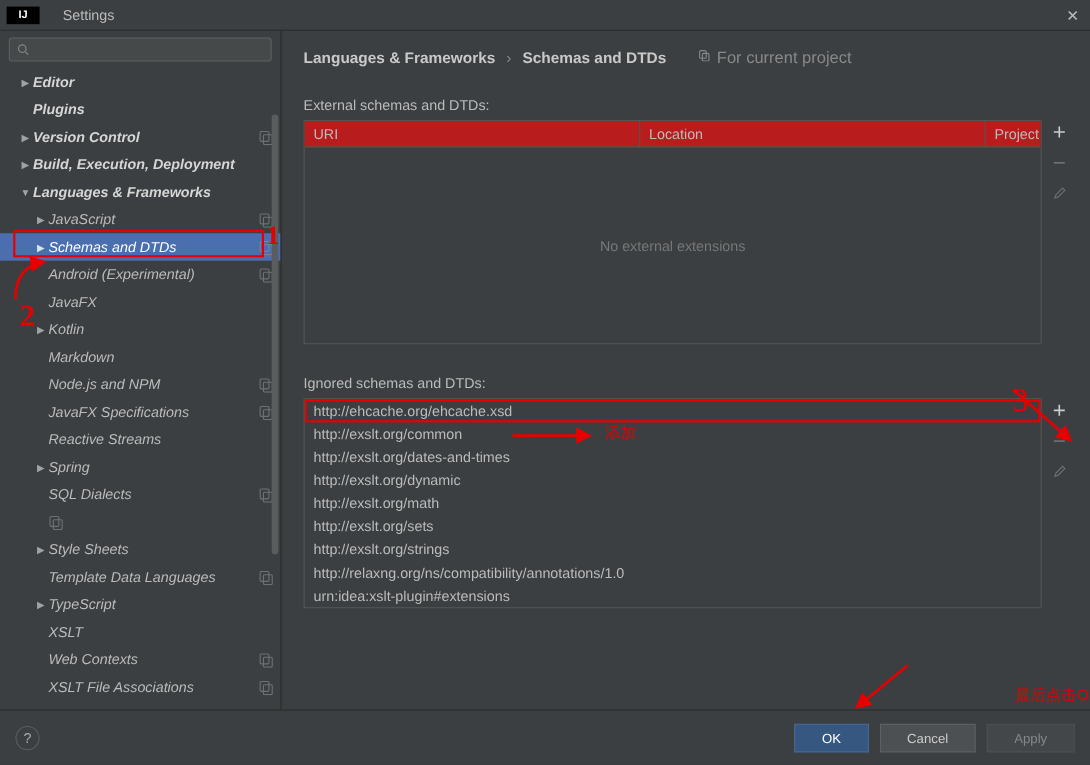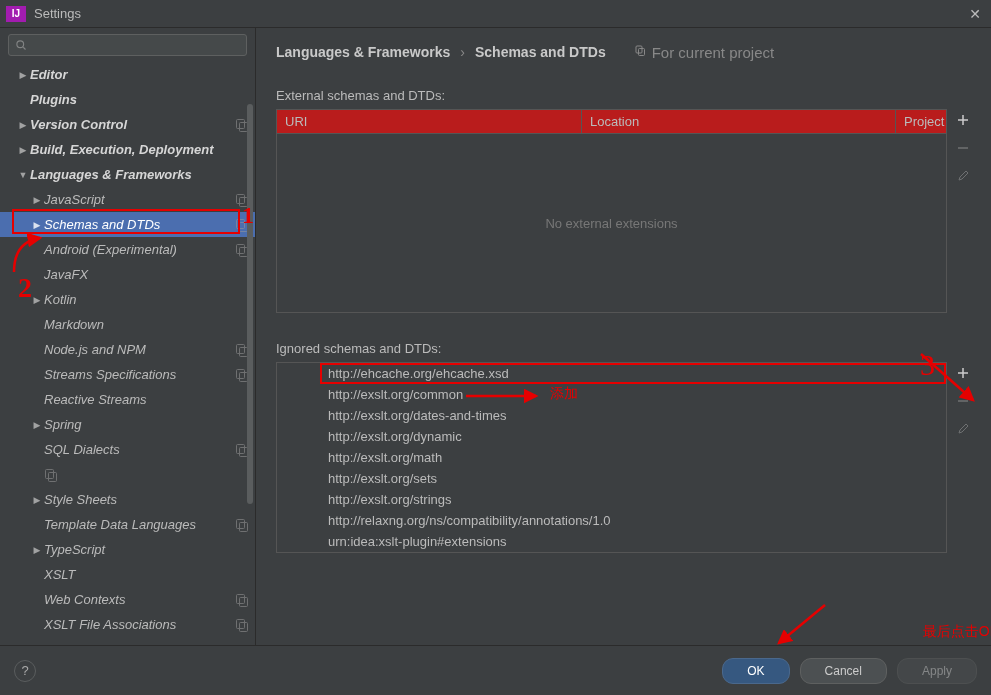--- a/index.html
+++ b/index.html
@@ -1,19 +1,19 @@
 <!DOCTYPE html>
 <html><head>
 <meta charset="utf-8">
 <style>
   * { margin: 0; padding: 0; box-sizing: border-box; font-family: "Segoe UI", Arial, sans-serif; }
   body { background: #3c3f41; color: #bbbbbb; font-size: 13px; width: 991px; height: 695px; overflow: hidden; position: relative; }
   
   .titlebar { height: 28px; display: flex; align-items: center; padding: 0 6px; background: #3c3f41; border-bottom: 1px solid #2b2b2b; }
-  .titlebar .logo { width: 20px; height: 16px; background: #a21caf; display: flex; align-items: center; justify-content: center; font-size: 10px; font-weight: bold; color: #fff; margin-right: 8px; }
+  .titlebar .logo { width: 30px; height: 16px; background: #000000; display: flex; align-items: center; justify-content: center; font-size: 10px; font-weight: bold; color: #fff; margin-right: 21px; }
   .titlebar .title { flex: 1; color: #bbbbbb; }
   .titlebar .close { color: #bbbbbb; font-size: 14px; cursor: pointer; padding: 0 4px; }
   
   .body { display: flex; height: calc(100% - 28px - 50px); }
   
   .sidebar { width: 256px; background: #3c3f41; border-right: 1px solid #2b2b2b; display: flex; flex-direction: column; position: relative; }
   .search-wrap { padding: 6px 8px; }
   .search { display: flex; align-items: center; background: #45494a; border: 1px solid #5e6060; border-radius: 3px; height: 22px; padding: 0 6px; }
   .search svg { width: 12px; height: 12px; opacity: .6; margin-right: 4px; }
   .search input { flex: 1; background: transparent; border: none; outline: none; color: #bbb; font-size: 12px; }
@@ -52,30 +52,30 @@
   .th.uri { width: 305px; }
   .th.loc { flex: 1; }
   .th.proj { width: 50px; border-right: none; }
   .table-empty { height: 178px; display: flex; align-items: center; justify-content: center; color: #777; font-size: 13px; }
   
   .side-actions { width: 28px; display: flex; flex-direction: column; align-items: center; gap: 10px; padding-top: 2px; margin-left: 2px; }
   .side-actions .act { width: 18px; height: 18px; display: flex; align-items: center; justify-content: center; cursor: pointer; color: #aaa; }
   .side-actions .act.disabled { opacity: .35; cursor: default; }
   
   .list-pane { flex: 1; border: 1px solid #555; background: #3c3f41; max-height: 198px; overflow: hidden; }
-  .list-row { height: 21px; padding: 2px 8px; color: #bbb; font-size: 13px; display: flex; align-items: center; margin-left: 43px; }
+  .list-row { height: 21px; padding: 2px 8px; color: #bbb; font-size: 13px; display: flex; align-items: center; }
   .list-row.hl { outline: 2px solid #e60000; outline-offset: -2px; }
 
   .arrow-red { position: absolute; pointer-events: none; }
   .red-label { position: absolute; color: #e60000; font-size: 14px; font-weight: 500; }
 
   .footer { position: absolute; left: 0; right: 0; bottom: 0; height: 50px; border-top: 1px solid #2b2b2b; display: flex; align-items: center; padding: 0 14px; gap: 10px; background: #3c3f41; }
   .footer .help { width: 22px; height: 22px; border: 1px solid #5a5d5e; border-radius: 50%; display: flex; align-items: center; justify-content: center; color: #aaa; font-size: 13px; cursor: pointer; }
   .footer .spacer { flex: 1; }
-  .footer button { height: 26px; padding: 0 24px; background: #4c5052; border: 1px solid #5e6060; color: #ccc; font-size: 12px; cursor: pointer; border-radius: 11px; }
+  .footer button { height: 26px; padding: 0 24px; background: #4c5052; border: 1px solid #5e6060; color: #ccc; font-size: 12px; cursor: pointer; border-radius: 0; }
   .footer button.primary { background: #365880; border-color: #4a688c; color: #fff; }
   .footer button.disabled { opacity: .5; cursor: default; }
   
   .red-mark-3 { position: absolute; right: 56px; top: 320px; color: #e60000; font-size: 30px; font-family: "Comic Sans MS", cursive; }
 </style>
 </head>
 <body>
 
 <div class="titlebar">
   <div class="logo">IJ</div>
@@ -158,21 +158,21 @@
         <div class="tree-item depth-1">
           <span class="arrow"></span>
           <span class="label">Node.js and NPM</span>
           <span class="badge"><svg viewBox="0 0 14 14" fill="none" stroke="#999" stroke-width="1">
               <rect x="1.5" y="1.5" width="8" height="9" rx="1"></rect>
               <rect x="4.5" y="4.5" width="8" height="9" rx="1"></rect>
             </svg></span>
         </div>
         <div class="tree-item depth-1">
           <span class="arrow"></span>
-          <span class="label">Streams Specifications</span>
+          <span class="label">JavaFX Specifications</span>
           <span class="badge"><svg viewBox="0 0 14 14" fill="none" stroke="#999" stroke-width="1">
               <rect x="1.5" y="1.5" width="8" height="9" rx="1"></rect>
               <rect x="4.5" y="4.5" width="8" height="9" rx="1"></rect>
             </svg></span>
         </div>
         <div class="tree-item depth-1">
           <span class="arrow"></span>
           <span class="label">Reactive Streams</span>
         </div>
         <div class="tree-item depth-1">

